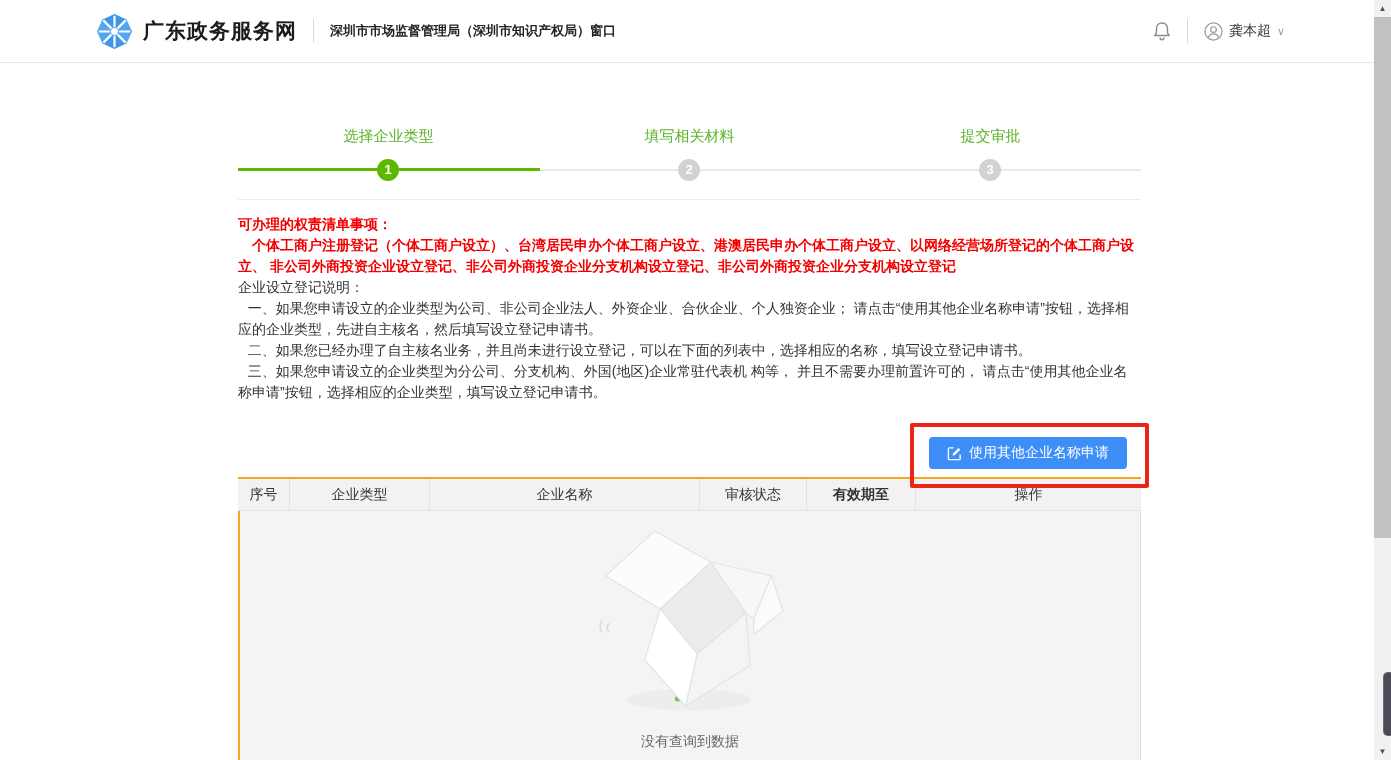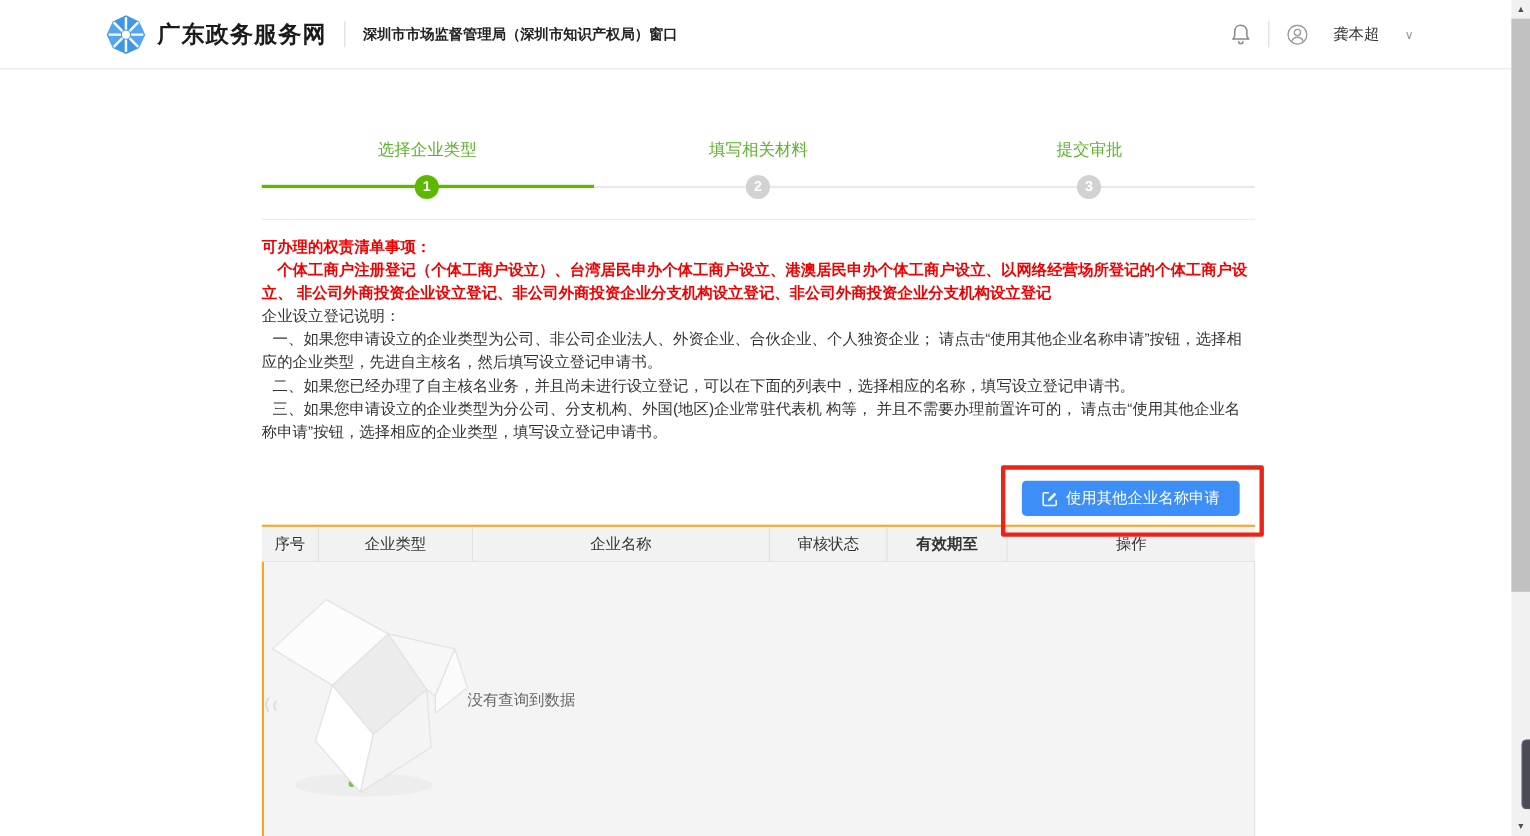--- a/index.html
+++ b/index.html
@@ -14,21 +14,21 @@
     display:flex; align-items:center; justify-content:space-between;
     padding:0 106px 0 96px;
   }
   .header-left { display:flex; align-items:center; }
   .brand-logo { width:37px; height:37px; margin-right:10px; }
   .brand-name { font-size:21px; font-weight:bold; color:#1b1b1b; letter-spacing:1px; }
   .hdr-sep { width:1px; height:24px; background:#d9d9d9; margin:0 16px; }
   .window-title { font-size:13px; font-weight:bold; color:#222; }
   .header-right { display:flex; align-items:center; gap:14px; }
   .bell-icon svg { display:block; }
-  .user-chip { display:flex; align-items:center; gap:23px; cursor:pointer; }
+  .user-chip { display:flex; align-items:center; gap:6px; cursor:pointer; }
   .user-name { font-size:14px; color:#333; }
   .caret-down { font-size:11px; color:#999; }
   
   .content { width:903px; margin-left:238px; }
   
   .steps { padding-top:16px; }
   .step-labels { display:flex;margin-top:48px; }
   .step-labels .lbl { flex:1; text-align:center; font-size:15px; color:#5db32c; height:20px; }
   .step-track { position:relative; height:22px; margin-top:12px; }
   .track-base { position:absolute; left:0; right:0; top:10px; height:2px; background:#e9e9e9; }
@@ -66,21 +66,21 @@
   .tbl-header .th {
     font-size:14px; color:#333; text-align:center; line-height:31px;
     border-right:1px solid #e2e2e2;
   }
   .tbl-header .th:last-child { border-right:none; }
   .th-c0{width:52px;} .th-c1{width:270px;} .th-c2{width:140px;}
   .th-c3{width:107px;} .th-c4{width:109px;font-weight:bold;} .th-c5{width:225px;}
   .tbl-body {
     height:250px; background:#f4f4f4;
     border-left:2px solid #f5a623; border-right:1px solid #e0e0e0; border-bottom:1px solid #ebebeb;
-    display:flex; flex-direction:row; align-items:center; justify-content:flex-start;
+    display:flex; flex-direction:column; align-items:center; justify-content:flex-start;
   }
   .empty-illustration { margin-top:16px; }
   .empty-text { font-size:14px; color:#666; margin-top:2px; }
   
   .list-footer { display:flex; justify-content:space-between; align-items:center; margin-top:13px; }
   .record-count { font-size:14px; color:#555; }
   .pager { display:flex; align-items:center; }
   .page-size {
     width:56px; height:32px; border:4px solid #0ea5e9; border-radius:4px; background:#fff;
     display:flex; align-items:center; justify-content:space-between; padding:0 8px 0 12px;

